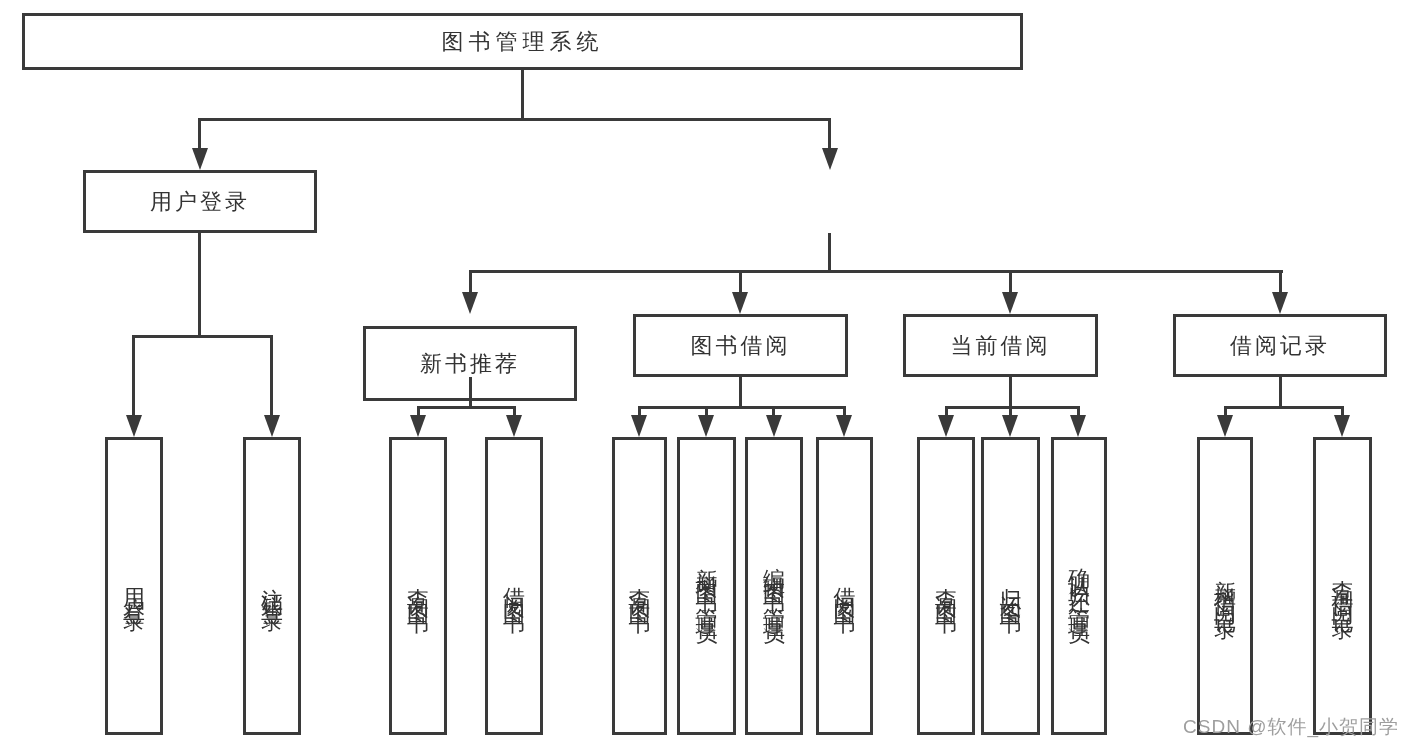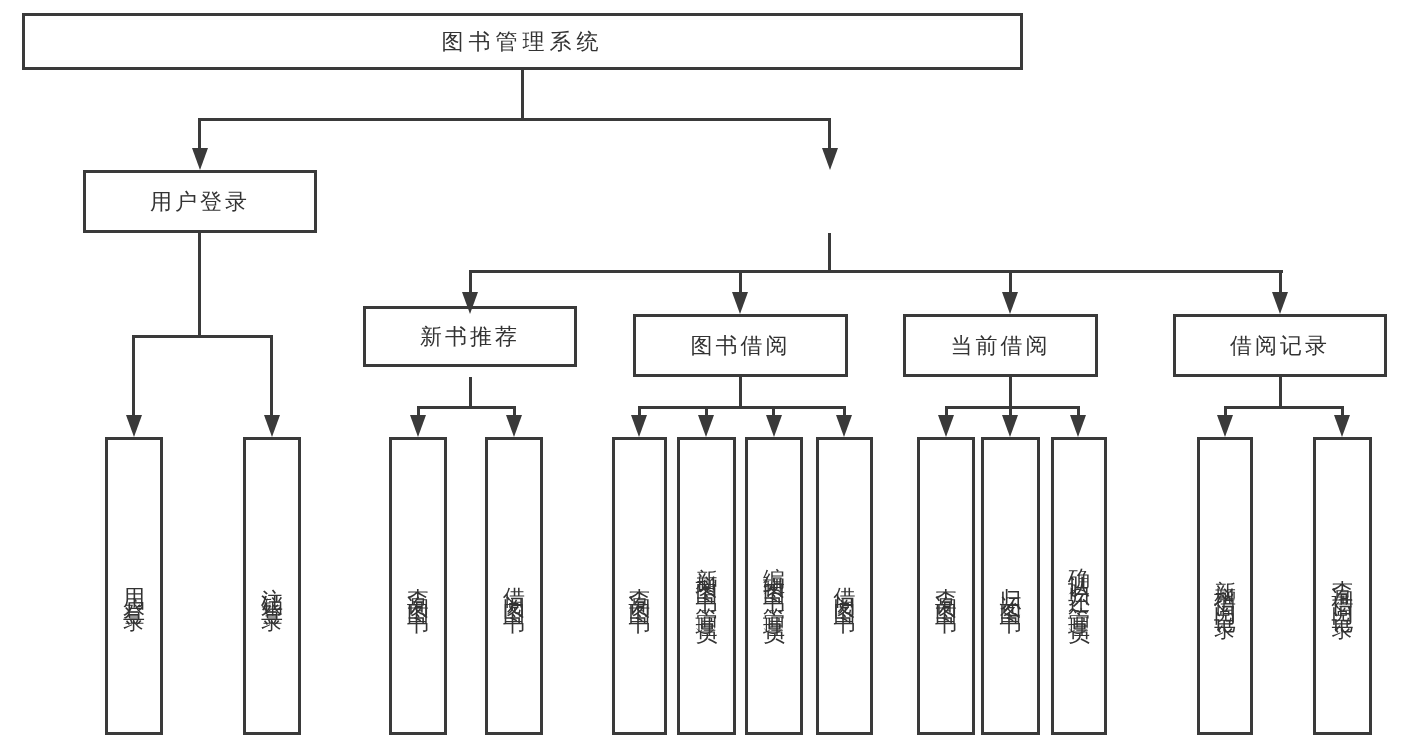--- a/index.html
+++ b/index.html
@@ -55,21 +55,21 @@
 </style>
 </head>
 <body>
 
 <div class="canvas">
 
   <div class="box hbox title-box" style="left:22px;top:13px;width:1001px;height:57px">图书管理系统</div>
 
   <div class="box hbox" style="left:83px;top:170px;width:234px;height:63px">用户登录</div>
 
-  <div class="box hbox" style="left:363px;top:306px;width:214px;height:61px">新书推荐</div>
+  <div class="box hbox" style="left:363px;top:326px;width:214px;height:75px">新书推荐</div>
   <div class="box hbox" style="left:633px;top:314px;width:215px;height:63px">图书借阅</div>
   <div class="box hbox" style="left:903px;top:314px;width:195px;height:63px">当前借阅</div>
   <div class="box hbox" style="left:1173px;top:314px;width:214px;height:63px">借阅记录</div>
 
   <div class="box vbox" style="left:105px;top:437px;width:58px;height:298px">用户登录</div>
   <div class="box vbox" style="left:243px;top:437px;width:58px;height:298px">注销登录</div>
 
   <div class="box vbox" style="left:389px;top:437px;width:58px;height:298px">查询图书</div>
   <div class="box vbox" style="left:485px;top:437px;width:58px;height:298px">借阅图书</div>
 
@@ -137,14 +137,15 @@
   <div class="arrow" style="left:1002px;top:415px"></div>
   <div class="arrow" style="left:1070px;top:415px"></div>
 
   <div class="line" style="left:1279px;top:377px;width:3px;height:29px"></div>
   <div class="line" style="left:1224px;top:406px;width:120px;height:3px"></div>
   <div class="line" style="left:1224px;top:406px;width:3px;height:9px"></div>
   <div class="line" style="left:1341px;top:406px;width:3px;height:9px"></div>
   <div class="arrow" style="left:1217px;top:415px"></div>
   <div class="arrow" style="left:1334px;top:415px"></div>
 
+  <div class="watermark">CSDN @软件_小贺同学</div>
 
 </div>
 
 </body></html>

